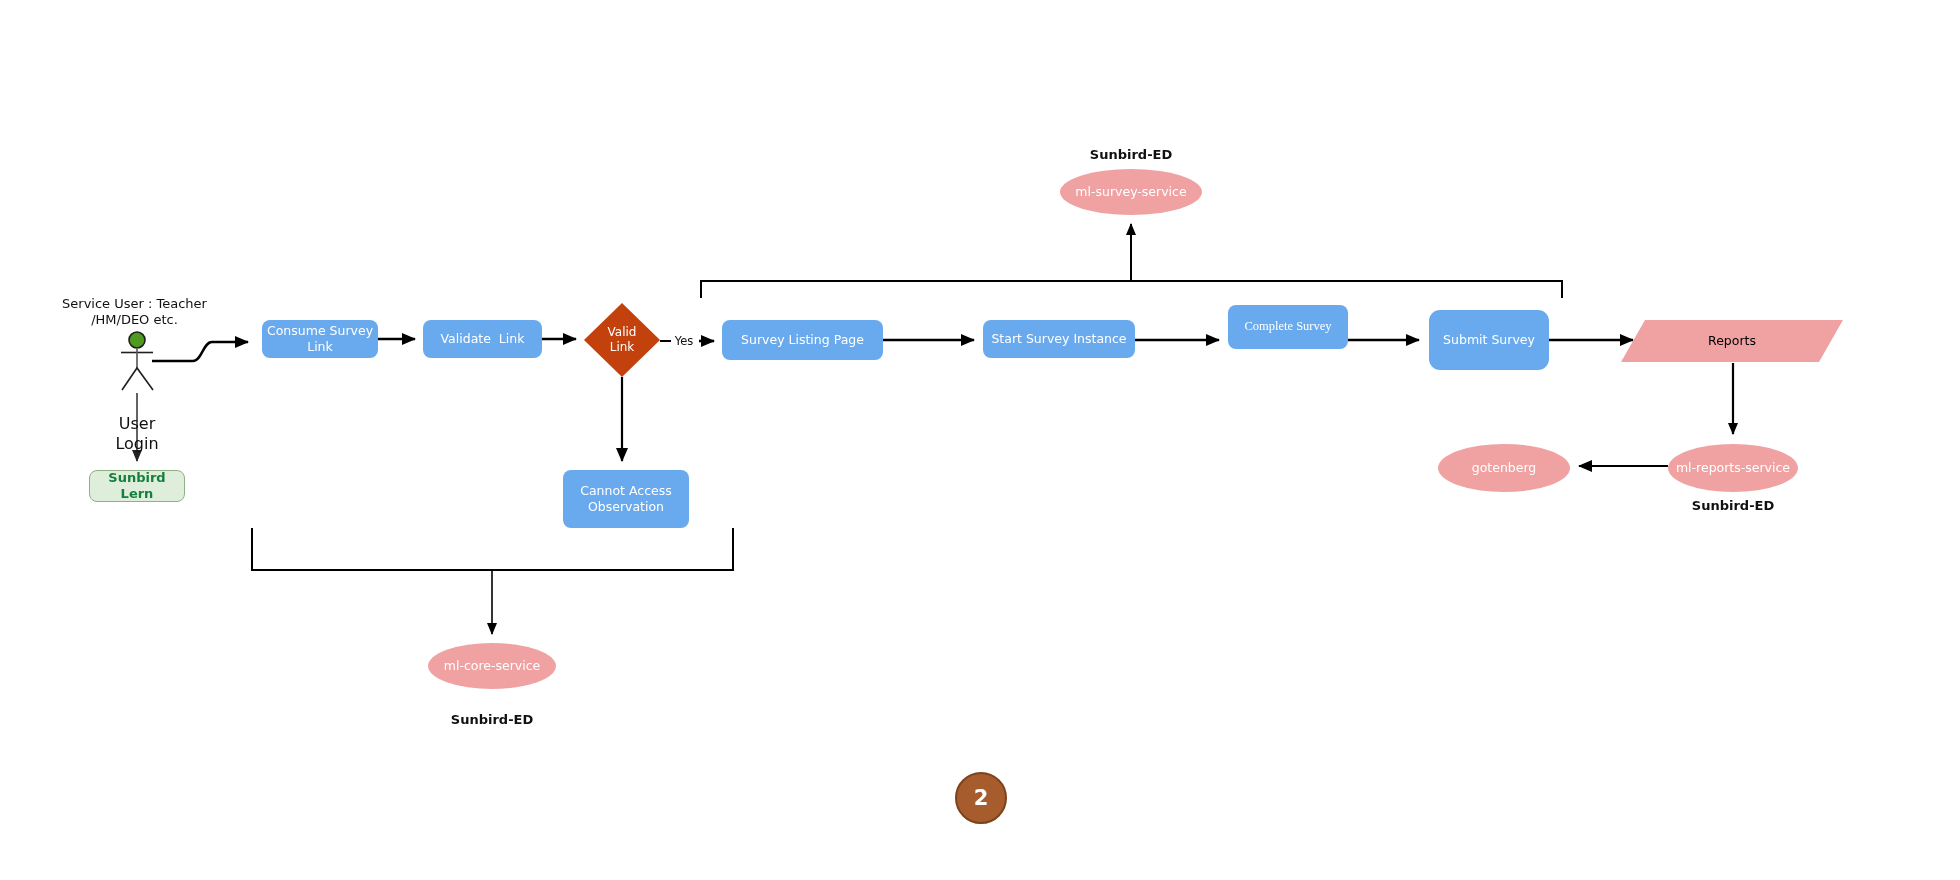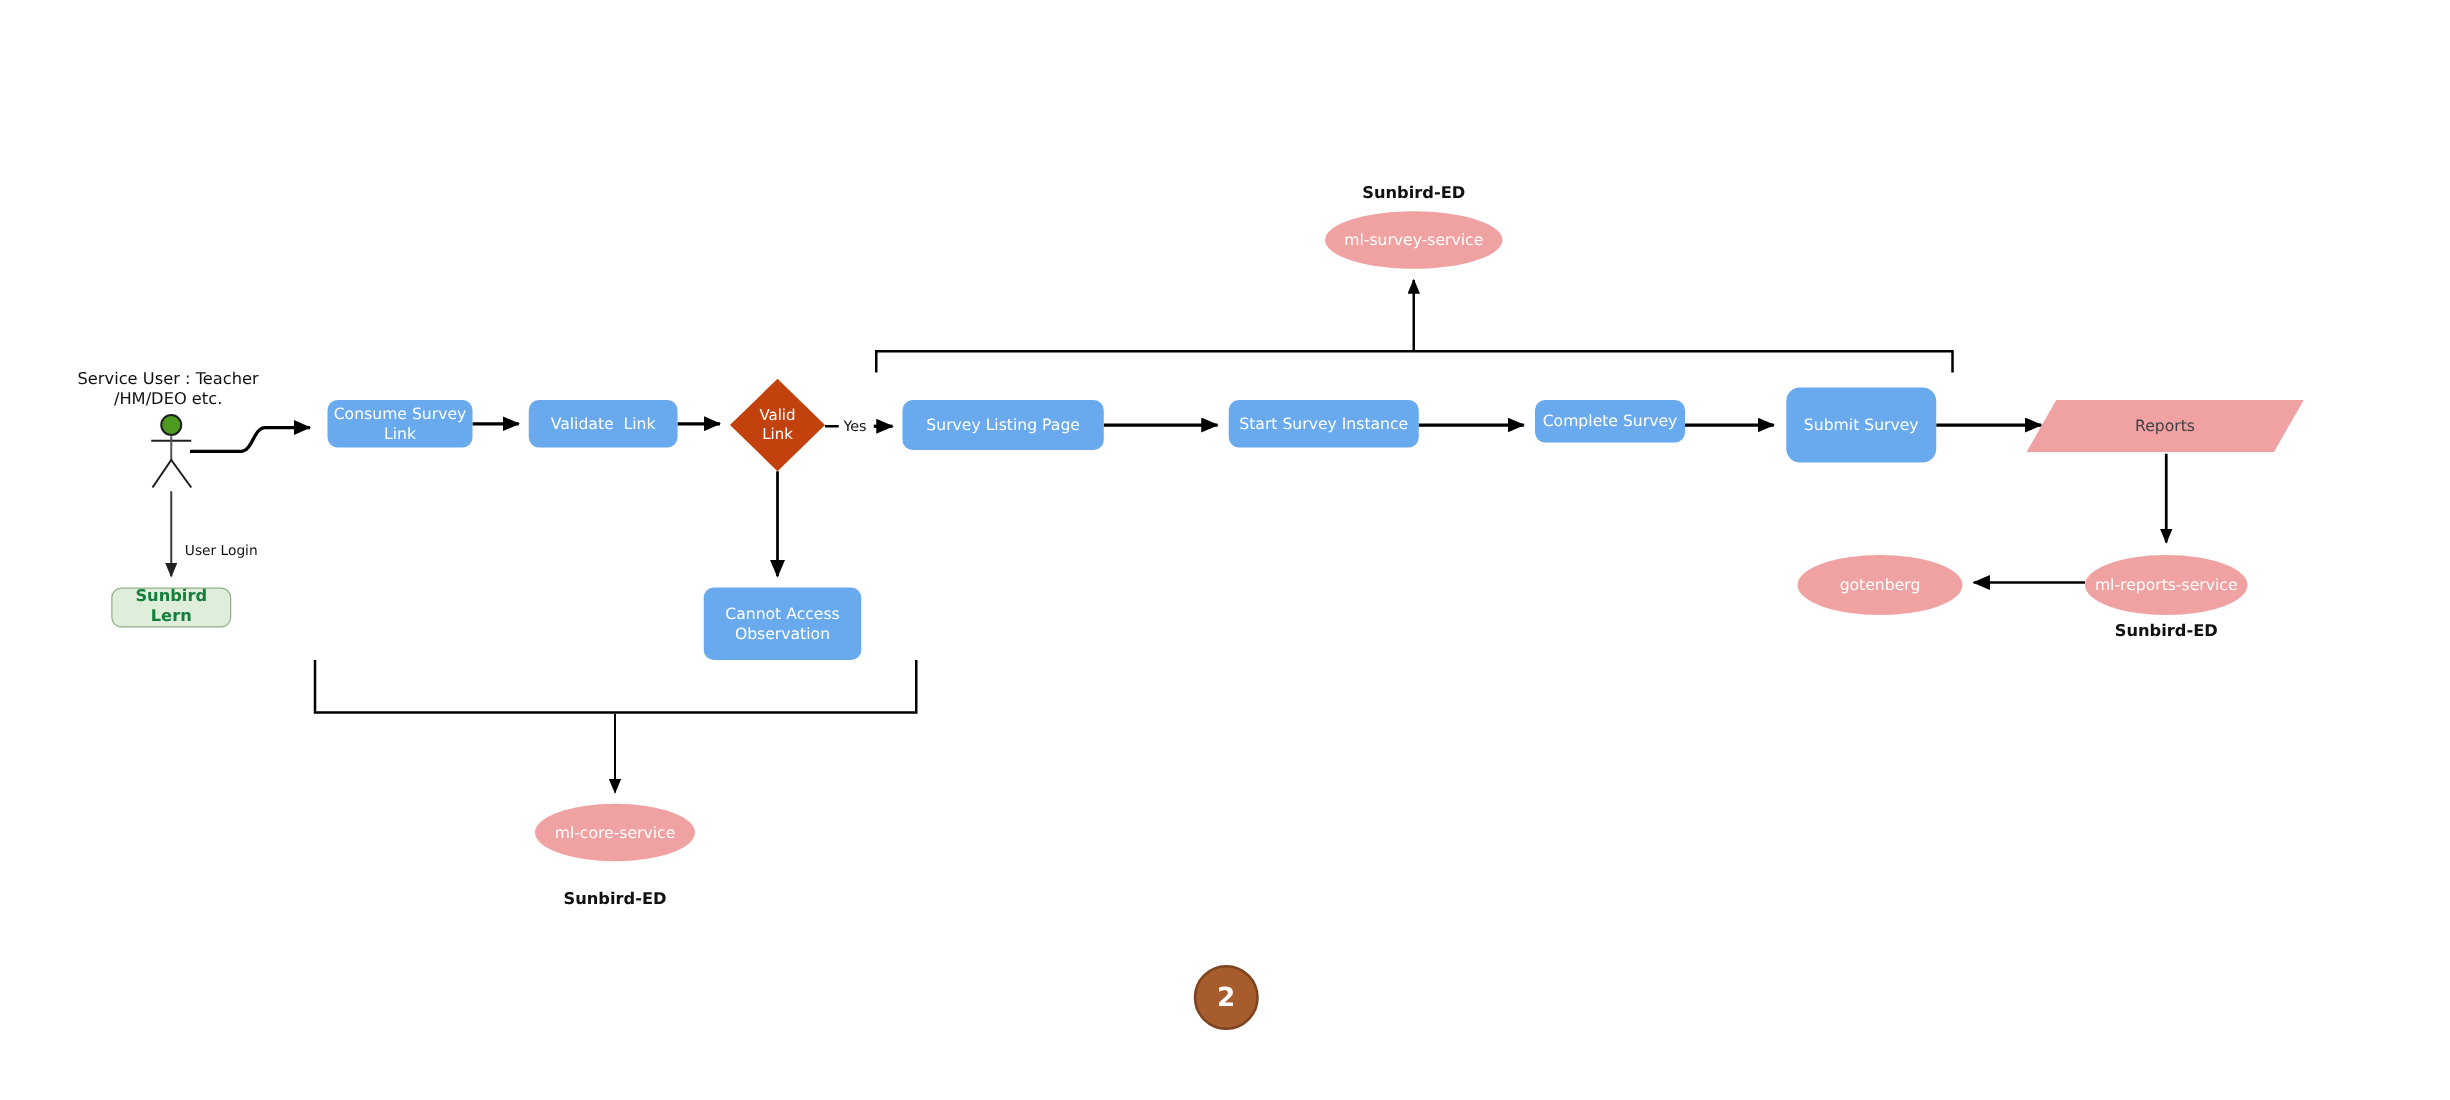--- a/index.html
+++ b/index.html
@@ -6,21 +6,21 @@
   #canvas{
     position:relative;width:1960px;height:880px;background:#ffffff;overflow:hidden;
     font-family:"DejaVu Sans","Liberation Sans",sans-serif;
   }
   #connectors{position:absolute;left:0;top:0;width:1960px;height:880px;}
   .node{position:absolute;display:flex;align-items:center;justify-content:center;
     text-align:center;box-sizing:border-box;white-space:pre-wrap;line-height:1.25;}
   .proc{background:#69AAEE;color:#ffffff;border-radius:8px;font-size:12.5px;}
   .diamond{background:#c2410c;color:#ffffff;font-size:12px;
     clip-path:polygon(50% 0,100% 50%,50% 100%,0 50%);}
-  .para{background:#F0A2A2;color:#404040;font-size:12.5px;
+  .para{background:#F0A2A2;color:#000000;font-size:12.5px;
     clip-path:polygon(24px 0,100% 0,calc(100% - 24px) 100%,0 100%);}
   .ellipse{background:#F0A2A2;color:#ffffff;border-radius:50%;font-size:12.5px;}
   .login-box{background:#DEEEDB;border:1.5px solid #90AF85;border-radius:8px;
     color:#15803d;font-weight:bold;font-size:13px;}
   .lbl{position:absolute;color:#111111;font-size:13px;text-align:center;white-space:pre-wrap;line-height:1.25;}
   .lbl-bold{font-weight:bold;}
   .lbl-small{font-size:11.5px;}
   .page-circle{position:absolute;left:955px;top:772px;width:52px;height:52px;border-radius:50%;
     background:#A65C2D;border:2px solid #7C431E;color:#ffffff;font-weight:bold;font-size:21px;
     display:flex;align-items:center;justify-content:center;box-sizing:border-box;}
@@ -70,32 +70,32 @@
 
     <polyline points="252,528 252,570 733,570 733,528" fill="none" stroke="#000" stroke-width="2"></polyline>
     <line x1="492" y1="571" x2="492" y2="634" stroke="#000" stroke-width="1.6" marker-end="url(#ahs)"></line>
 
     <line x1="1733" y1="363" x2="1733" y2="434" stroke="#000" stroke-width="2.2" marker-end="url(#ahs)"></line>
     <line x1="1668" y1="466" x2="1579" y2="466" stroke="#000" stroke-width="2" marker-end="url(#ah)"></line>
   </svg>
 
   <div class="lbl" style="left:52px;top:296px;width:165px;">Service User : Teacher
 /HM/DEO etc.</div>
-  <div class="lbl" style="left:97px;top:434px;width:80px;font-size:11px;margin-left:40px;">User Login</div>
+  <div class="lbl" style="left:97px;top:414px;width:80px;font-size:16px;">User Login</div>
   <div class="node login-box" style="left:89px;top:470px;width:96px;height:32px;">Sunbird Lern</div>
 
   <div class="node proc" style="left:262px;top:320px;width:116px;height:38px;">Consume Survey
 Link</div>
   <div class="node proc" style="left:423px;top:320px;width:119px;height:38px;">Validate  Link</div>
   <div class="node diamond" style="left:584px;top:303px;width:76px;height:74px;">Valid
 Link</div>
   <div class="lbl lbl-small" style="left:668px;top:334px;width:32px;">Yes</div>
   <div class="node proc" style="left:722px;top:320px;width:161px;height:40px;">Survey Listing Page</div>
   <div class="node proc" style="left:983px;top:320px;width:152px;height:38px;">Start Survey Instance</div>
-  <div class="node proc" style="left:1228px;top:320px;width:120px;height:34px;">Complete Survey</div>
+  <div class="node proc" style="left:1228px;top:305px;width:120px;height:44px;font-family:Liberation Serif, serif;">Complete Survey</div>
   <div class="node proc" style="left:1429px;top:310px;width:120px;height:60px;border-radius:11px;">Submit Survey</div>
   <div class="node para" style="left:1621px;top:320px;width:222px;height:42px;">Reports</div>
   <div class="node proc" style="left:563px;top:470px;width:126px;height:58px;">Cannot Access
 Observation</div>
 
   <div class="lbl lbl-bold" style="left:1081px;top:147px;width:100px;">Sunbird-ED</div>
   <div class="node ellipse" style="left:1060px;top:169px;width:142px;height:46px;">ml-survey-service</div>
 
   <div class="node ellipse" style="left:428px;top:643px;width:128px;height:46px;">ml-core-service</div>
   <div class="lbl lbl-bold" style="left:442px;top:712px;width:100px;">Sunbird-ED</div>

